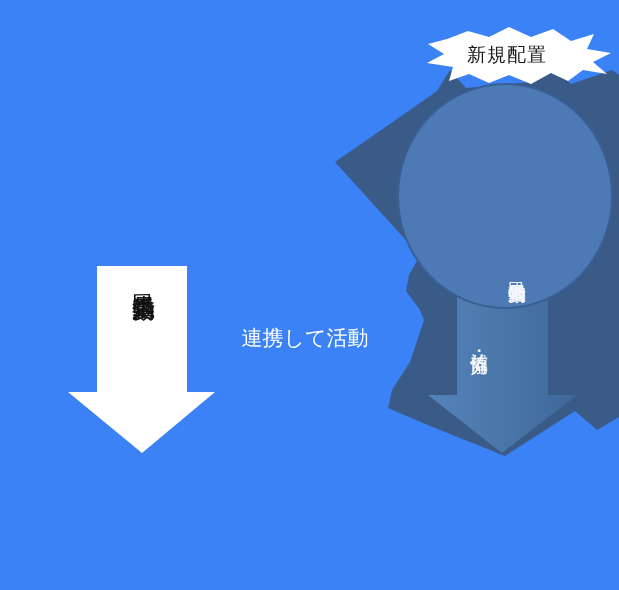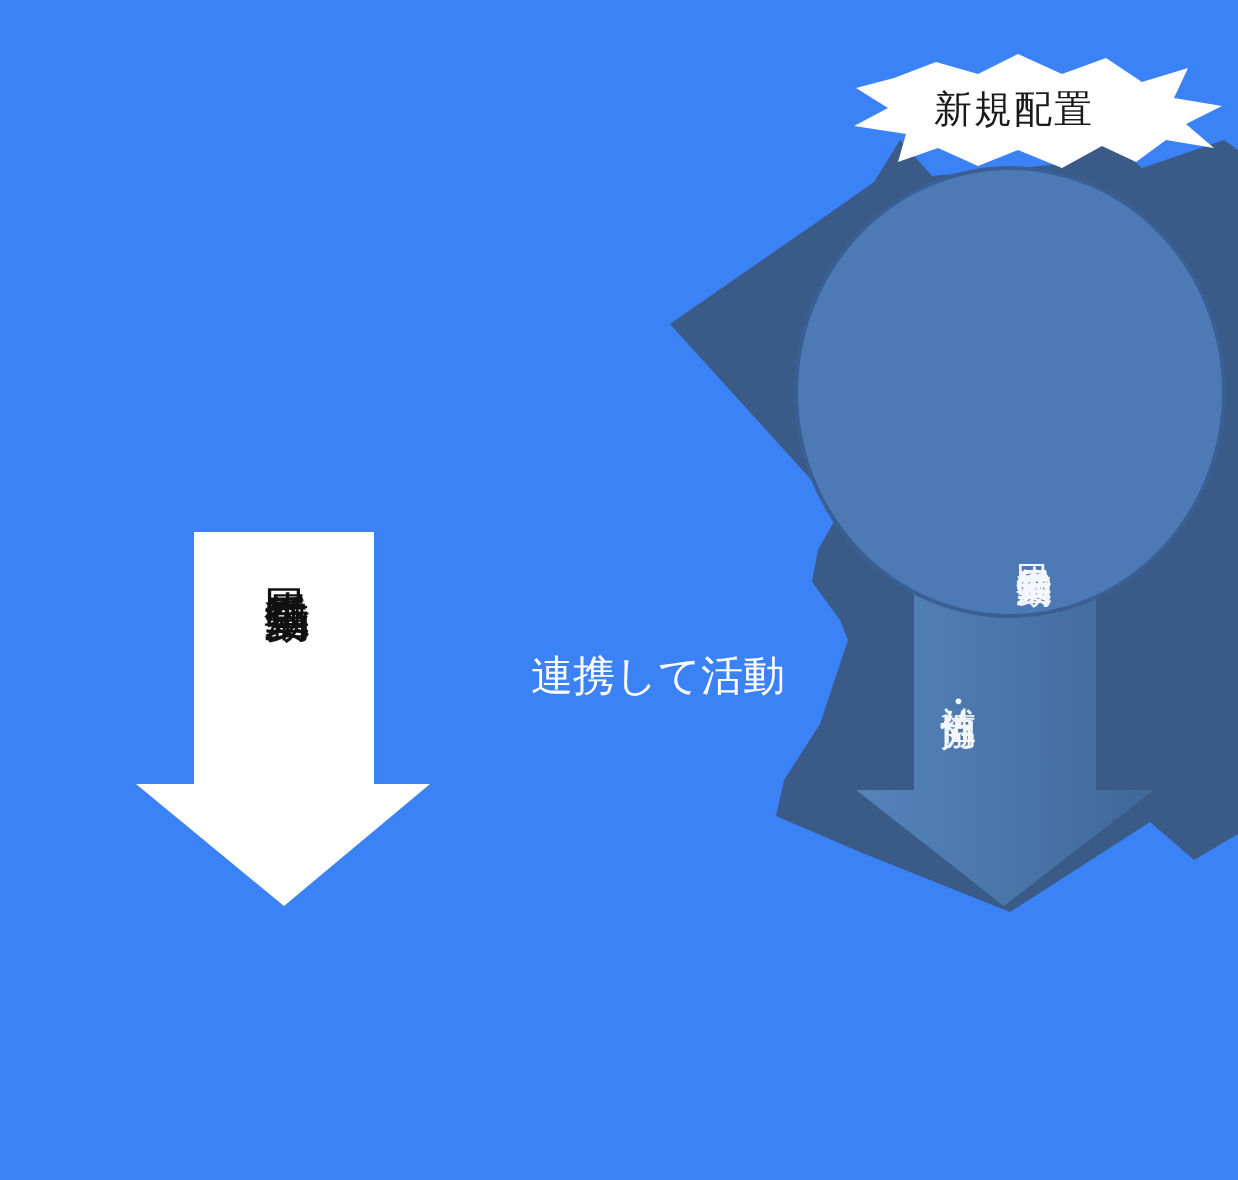--- a/index.html
+++ b/index.html
@@ -25,21 +25,21 @@
   .right-arrow-text{
     left:460px;top:267px;height:148px;
     font-size:18px;line-height:38px;letter-spacing:1px;color:#f4f7fb;
   }
   .right-arrow-text .col2{text-align:center;}
   .left-arrow-text{
     left:129px;top:276px;height:150px;width:28px;
     font-size:23px;line-height:28px;letter-spacing:1px;color:#111111;
   }
   .center-label{
-    left:264px;top:324px;width:130px;text-align:center;
+    left:240px;top:324px;width:130px;text-align:center;
     font-size:21px;color:#ffffff;
   }
 </style>
 </head>
 <body>
 
 <div class="stage">
 
   <svg class="layer" width="619" height="590" viewBox="0 0 619 590">
     <defs>

